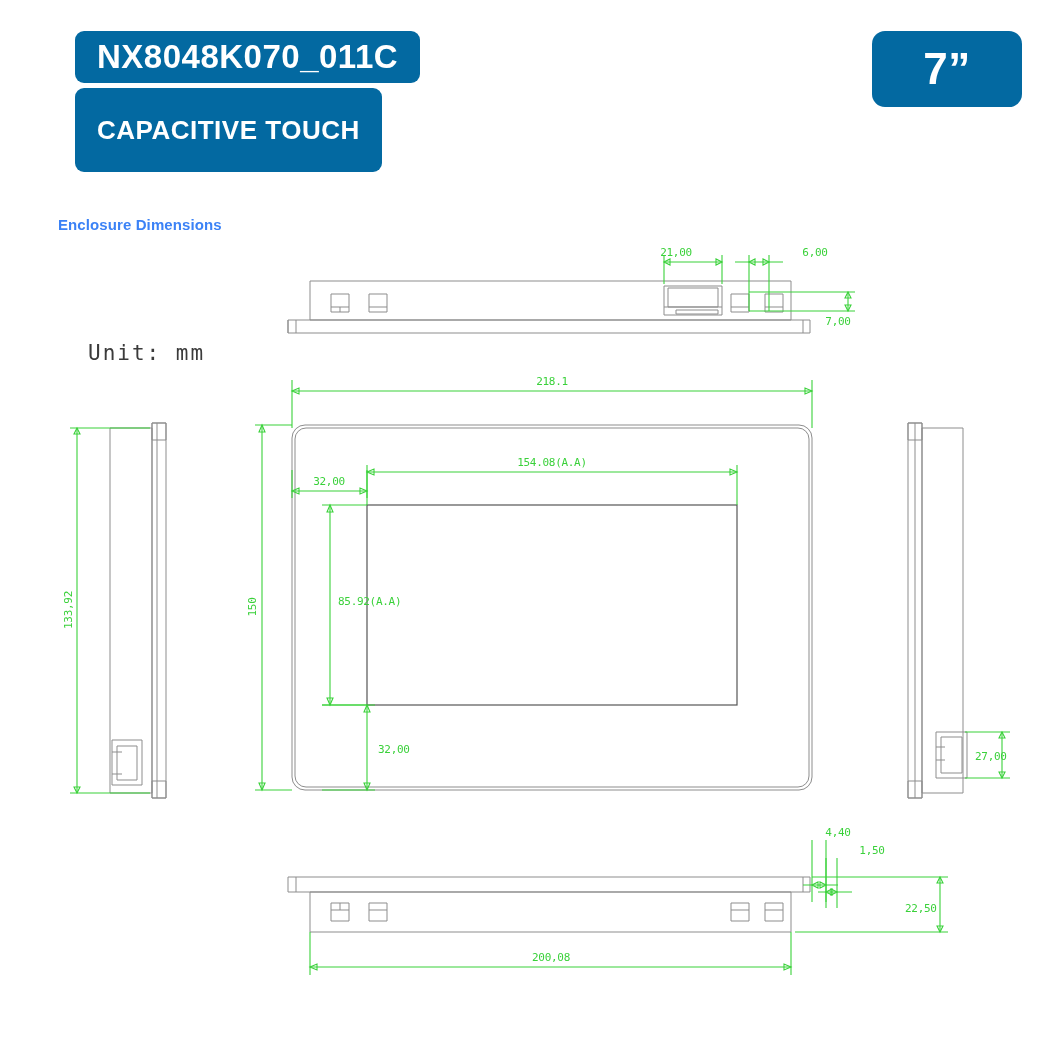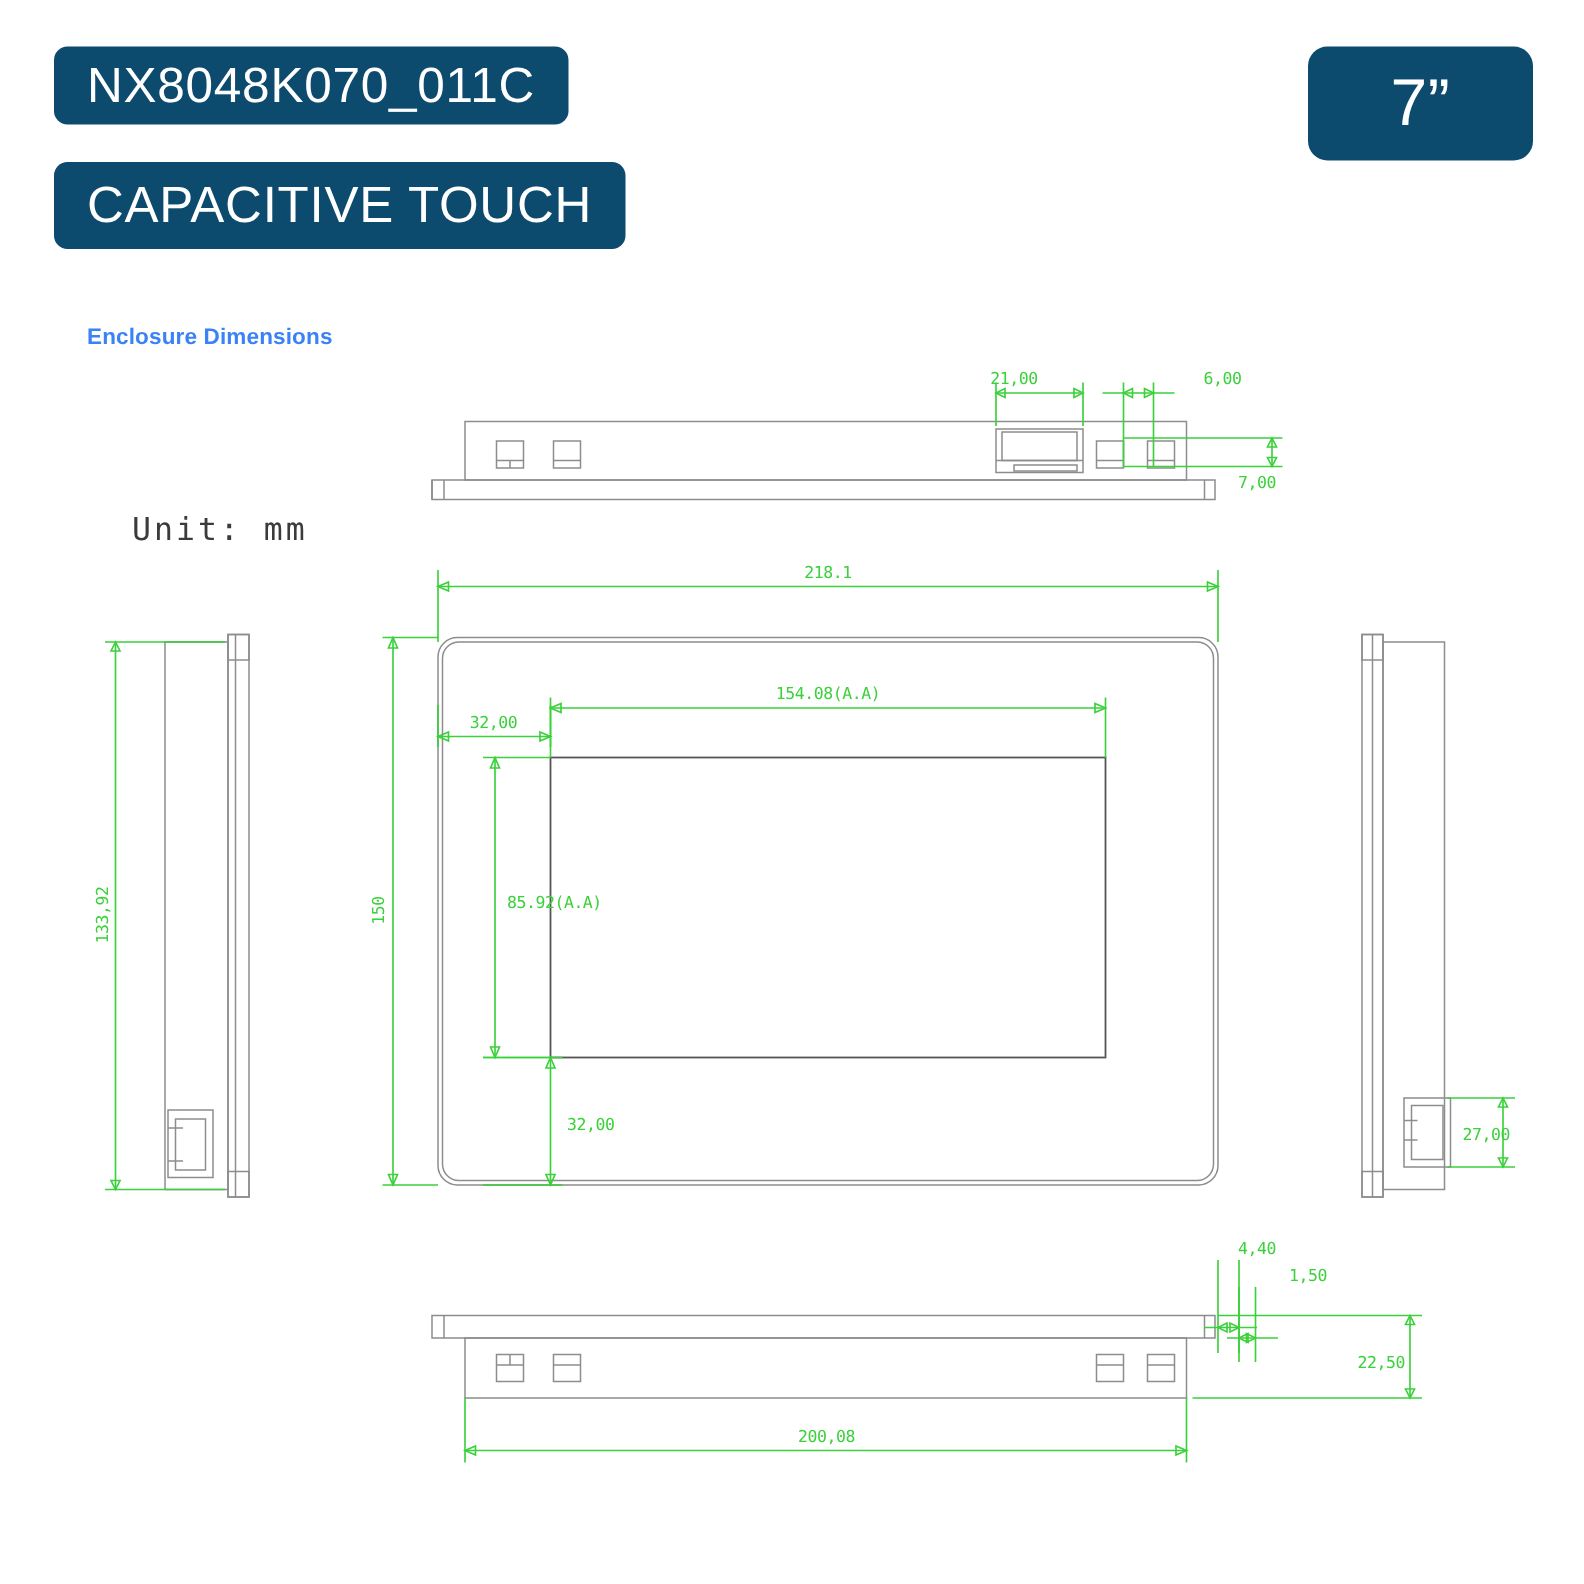--- a/index.html
+++ b/index.html
@@ -12,43 +12,44 @@
     width: 1056px;
     height: 1056px;
     position: relative;
     font-family: "Liberation Sans", sans-serif;
     overflow: hidden;
   }
 
   
   .badge {
     position: absolute;
-    background: #0c4a6e;
+    background: #0369a1;
     border-radius: 9px;
     color: #ffffff;
-    font-weight: normal;
+    font-weight: bold;
     display: flex;
     align-items: center;
     justify-content: center;
     letter-spacing: 0.5px;
     white-space: nowrap;
+    margin-left: 39px;
   }
   #badge-model {
     left: 36px;
     top: 31px;
     height: 52px;
     padding: 0 22px;
     font-size: 33px;
   }
   #badge-touch {
     left: 36px;
-    top: 108px;
+    top: 88px;
     height: 52px;
-    padding: 3px 22px;
-    font-size: 34px;
+    padding: 16px 22px;
+    font-size: 26px;
   }
   #badge-size {
     right: 34px;
     top: 31px;
     width: 150px;
     height: 76px;
     font-size: 44px;
     border-radius: 13px;
     padding: 0;
   }

